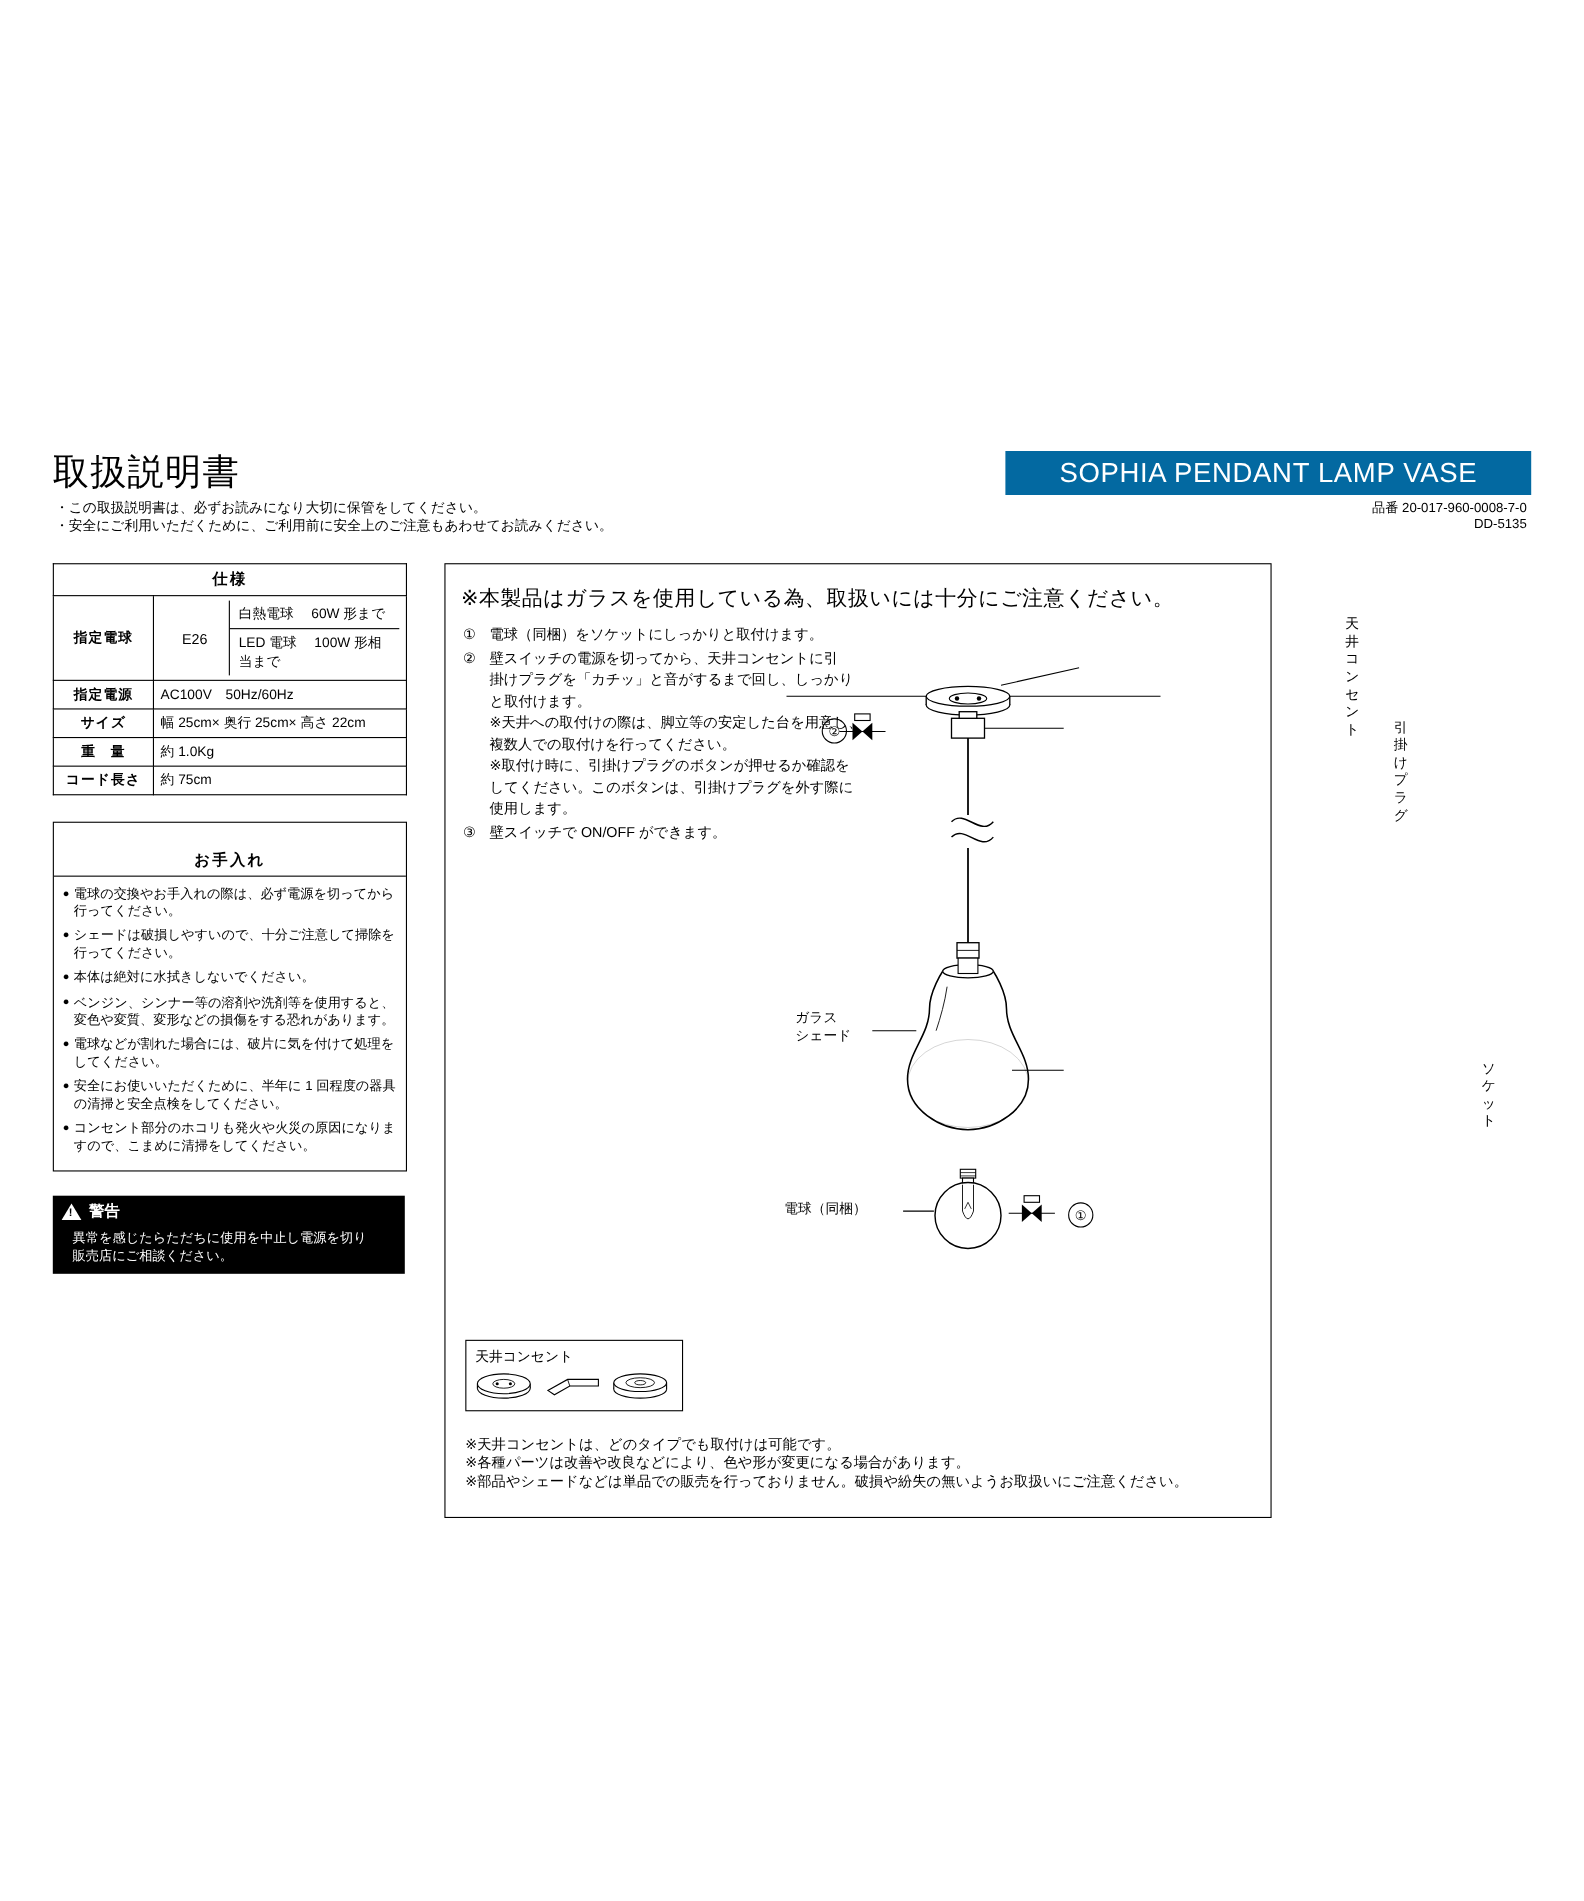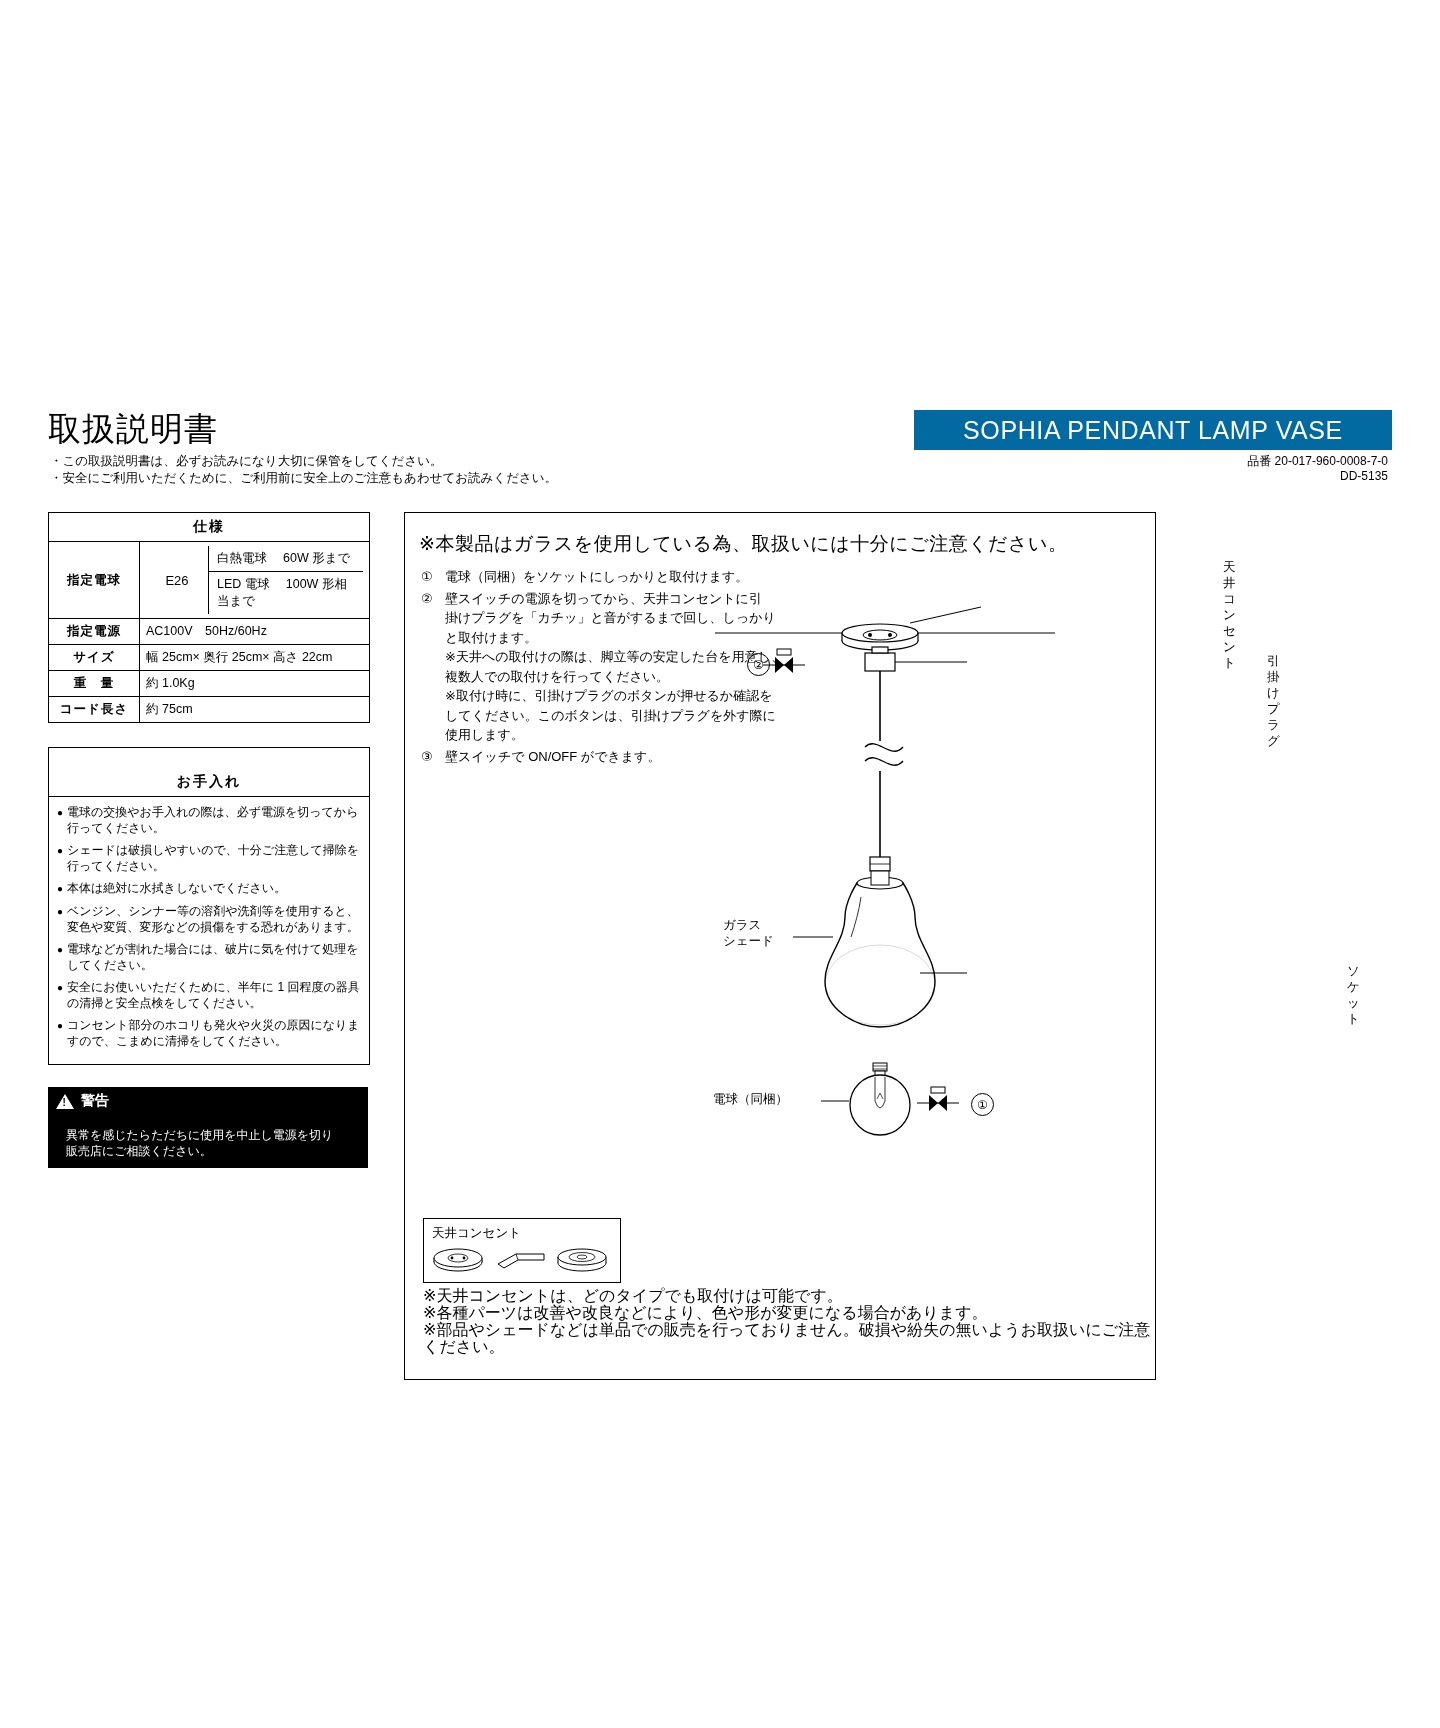--- a/index.html
+++ b/index.html
@@ -168,21 +168,21 @@
     background: #000;
     color: #fff;
     padding: 5px 8px 9px 8px;
     box-sizing: border-box;
   }
   .warn-head {
     display: flex;
     align-items: center;
     font-size: 14px;
     font-weight: 700;
-    margin-bottom: 17px;
+    margin-bottom: 7px;
   }
   .warn-head .tri {
     width: 0; height: 0;
     border-left: 9px solid transparent;
     border-right: 9px solid transparent;
     border-bottom: 15px solid #fff;
     position: relative;
     margin-right: 7px;
   }
   .warn-head .tri::after {
@@ -275,21 +275,21 @@
   }
   .cb-icons {
     display: flex;
     gap: 10px;
     align-items: center;
   }
   .footnotes {
     position: absolute;
     left: 18px;
     bottom: 24px;
-    font-size: 16px;
+    font-size: 13px;
     line-height: 17px;
     white-space: pre-line;
   }
 
   
   .dlabel {
     position: absolute;
     font-size: 12.5px;
     line-height: 16px;
     white-space: pre-line;

